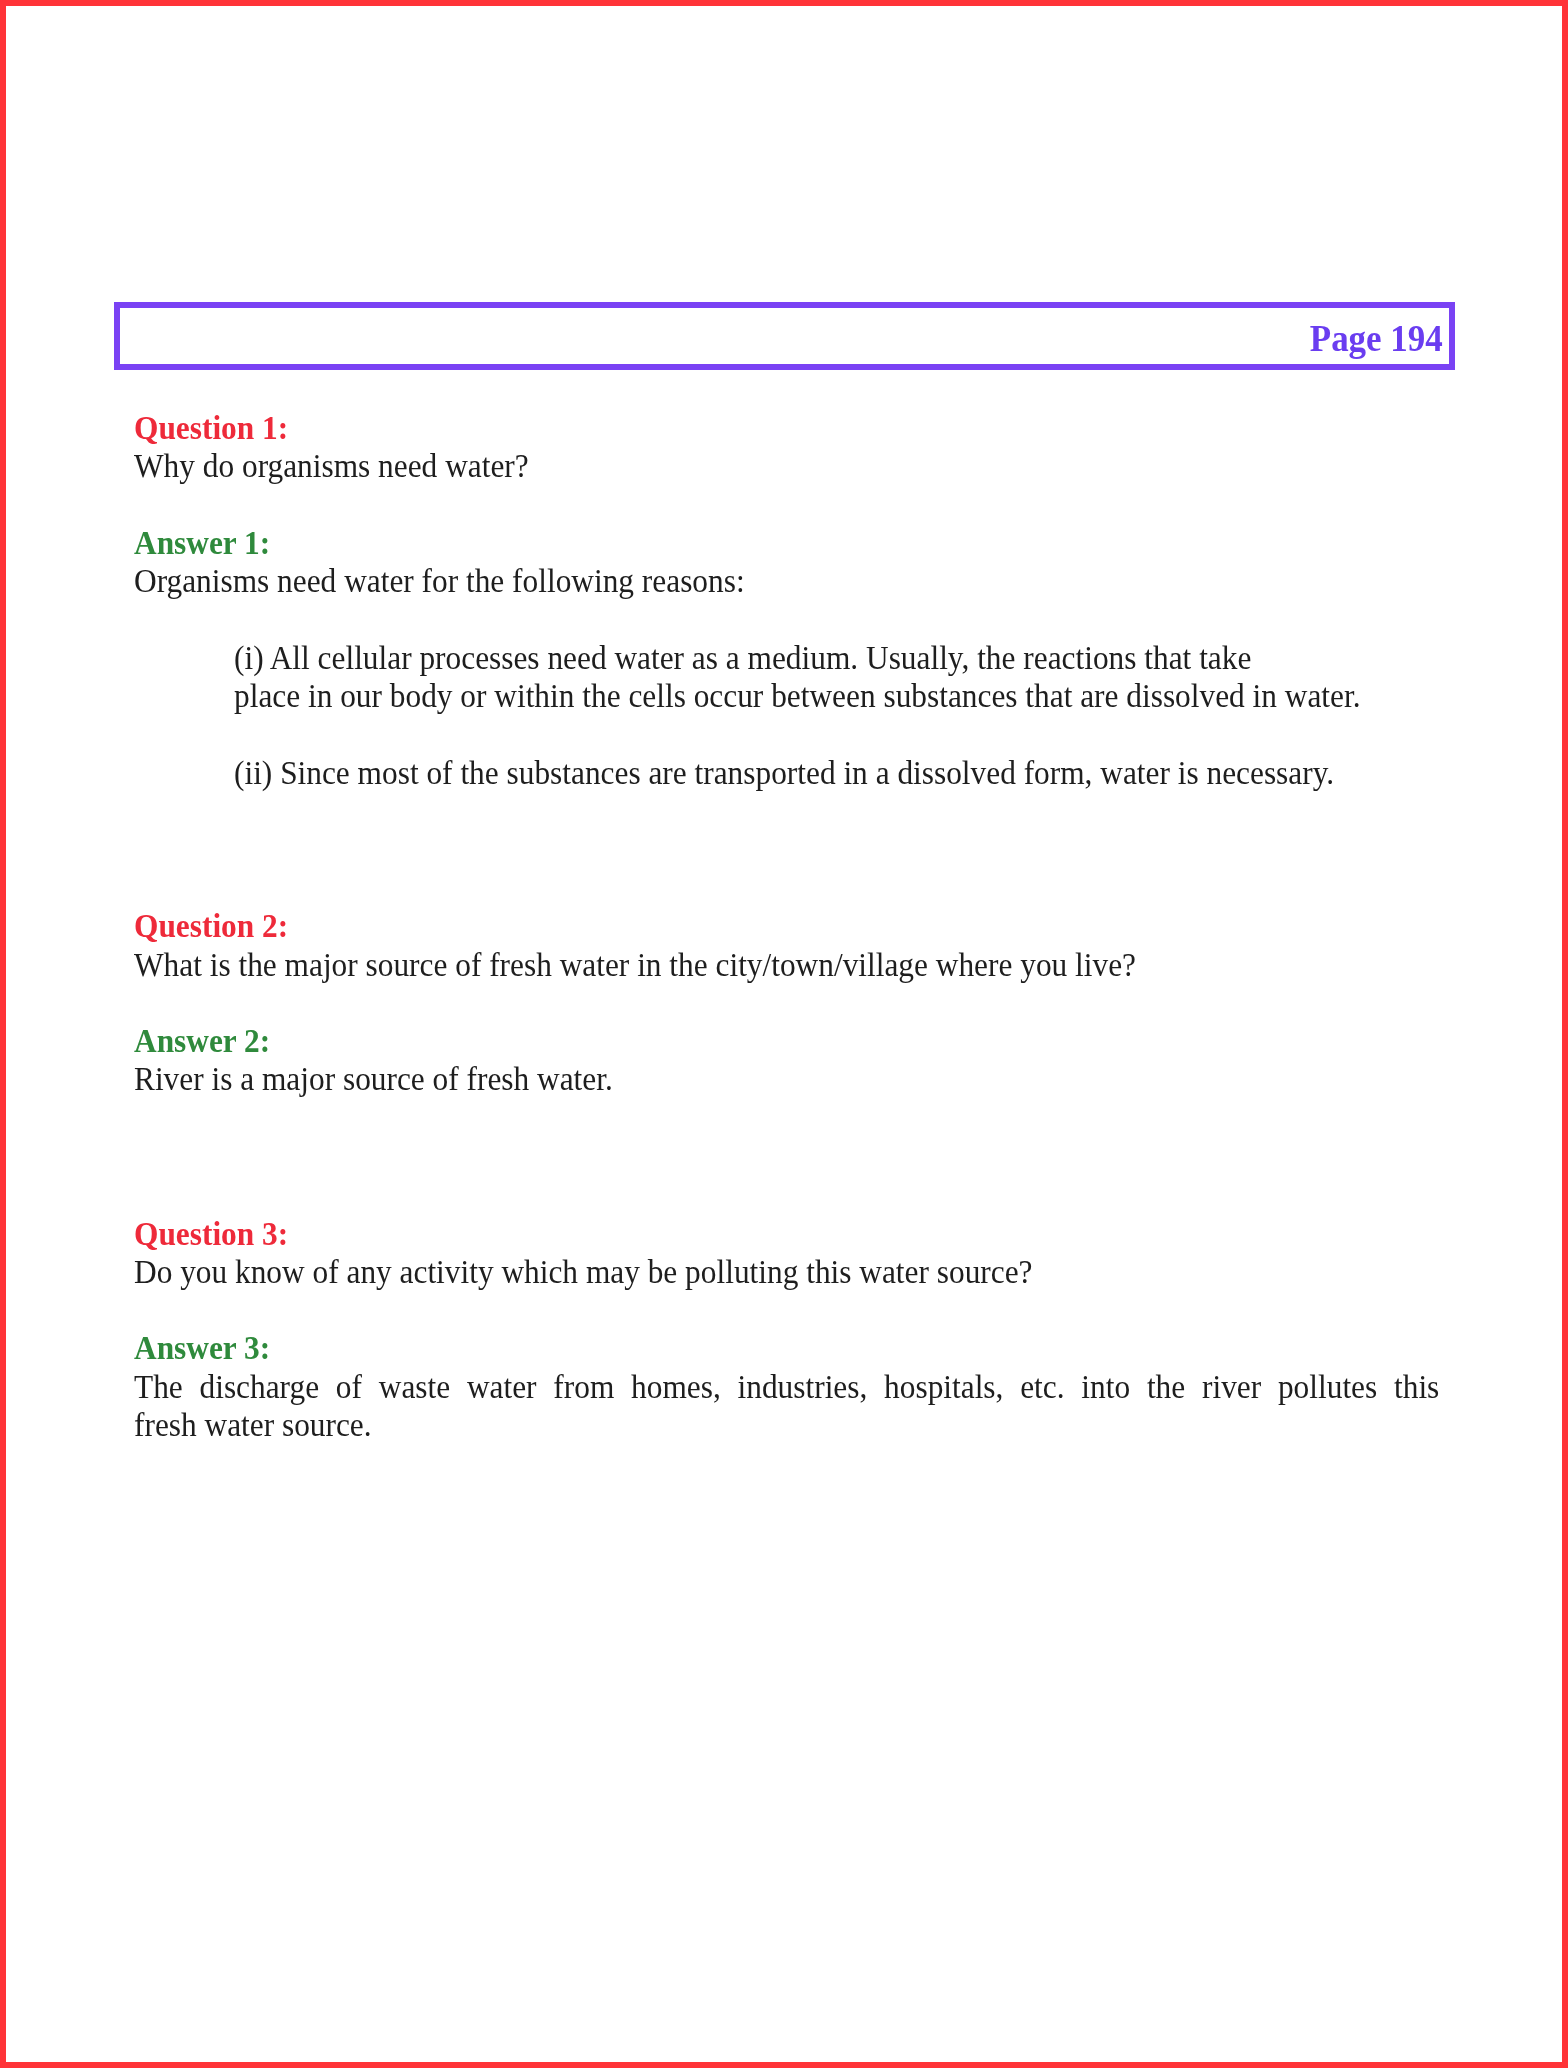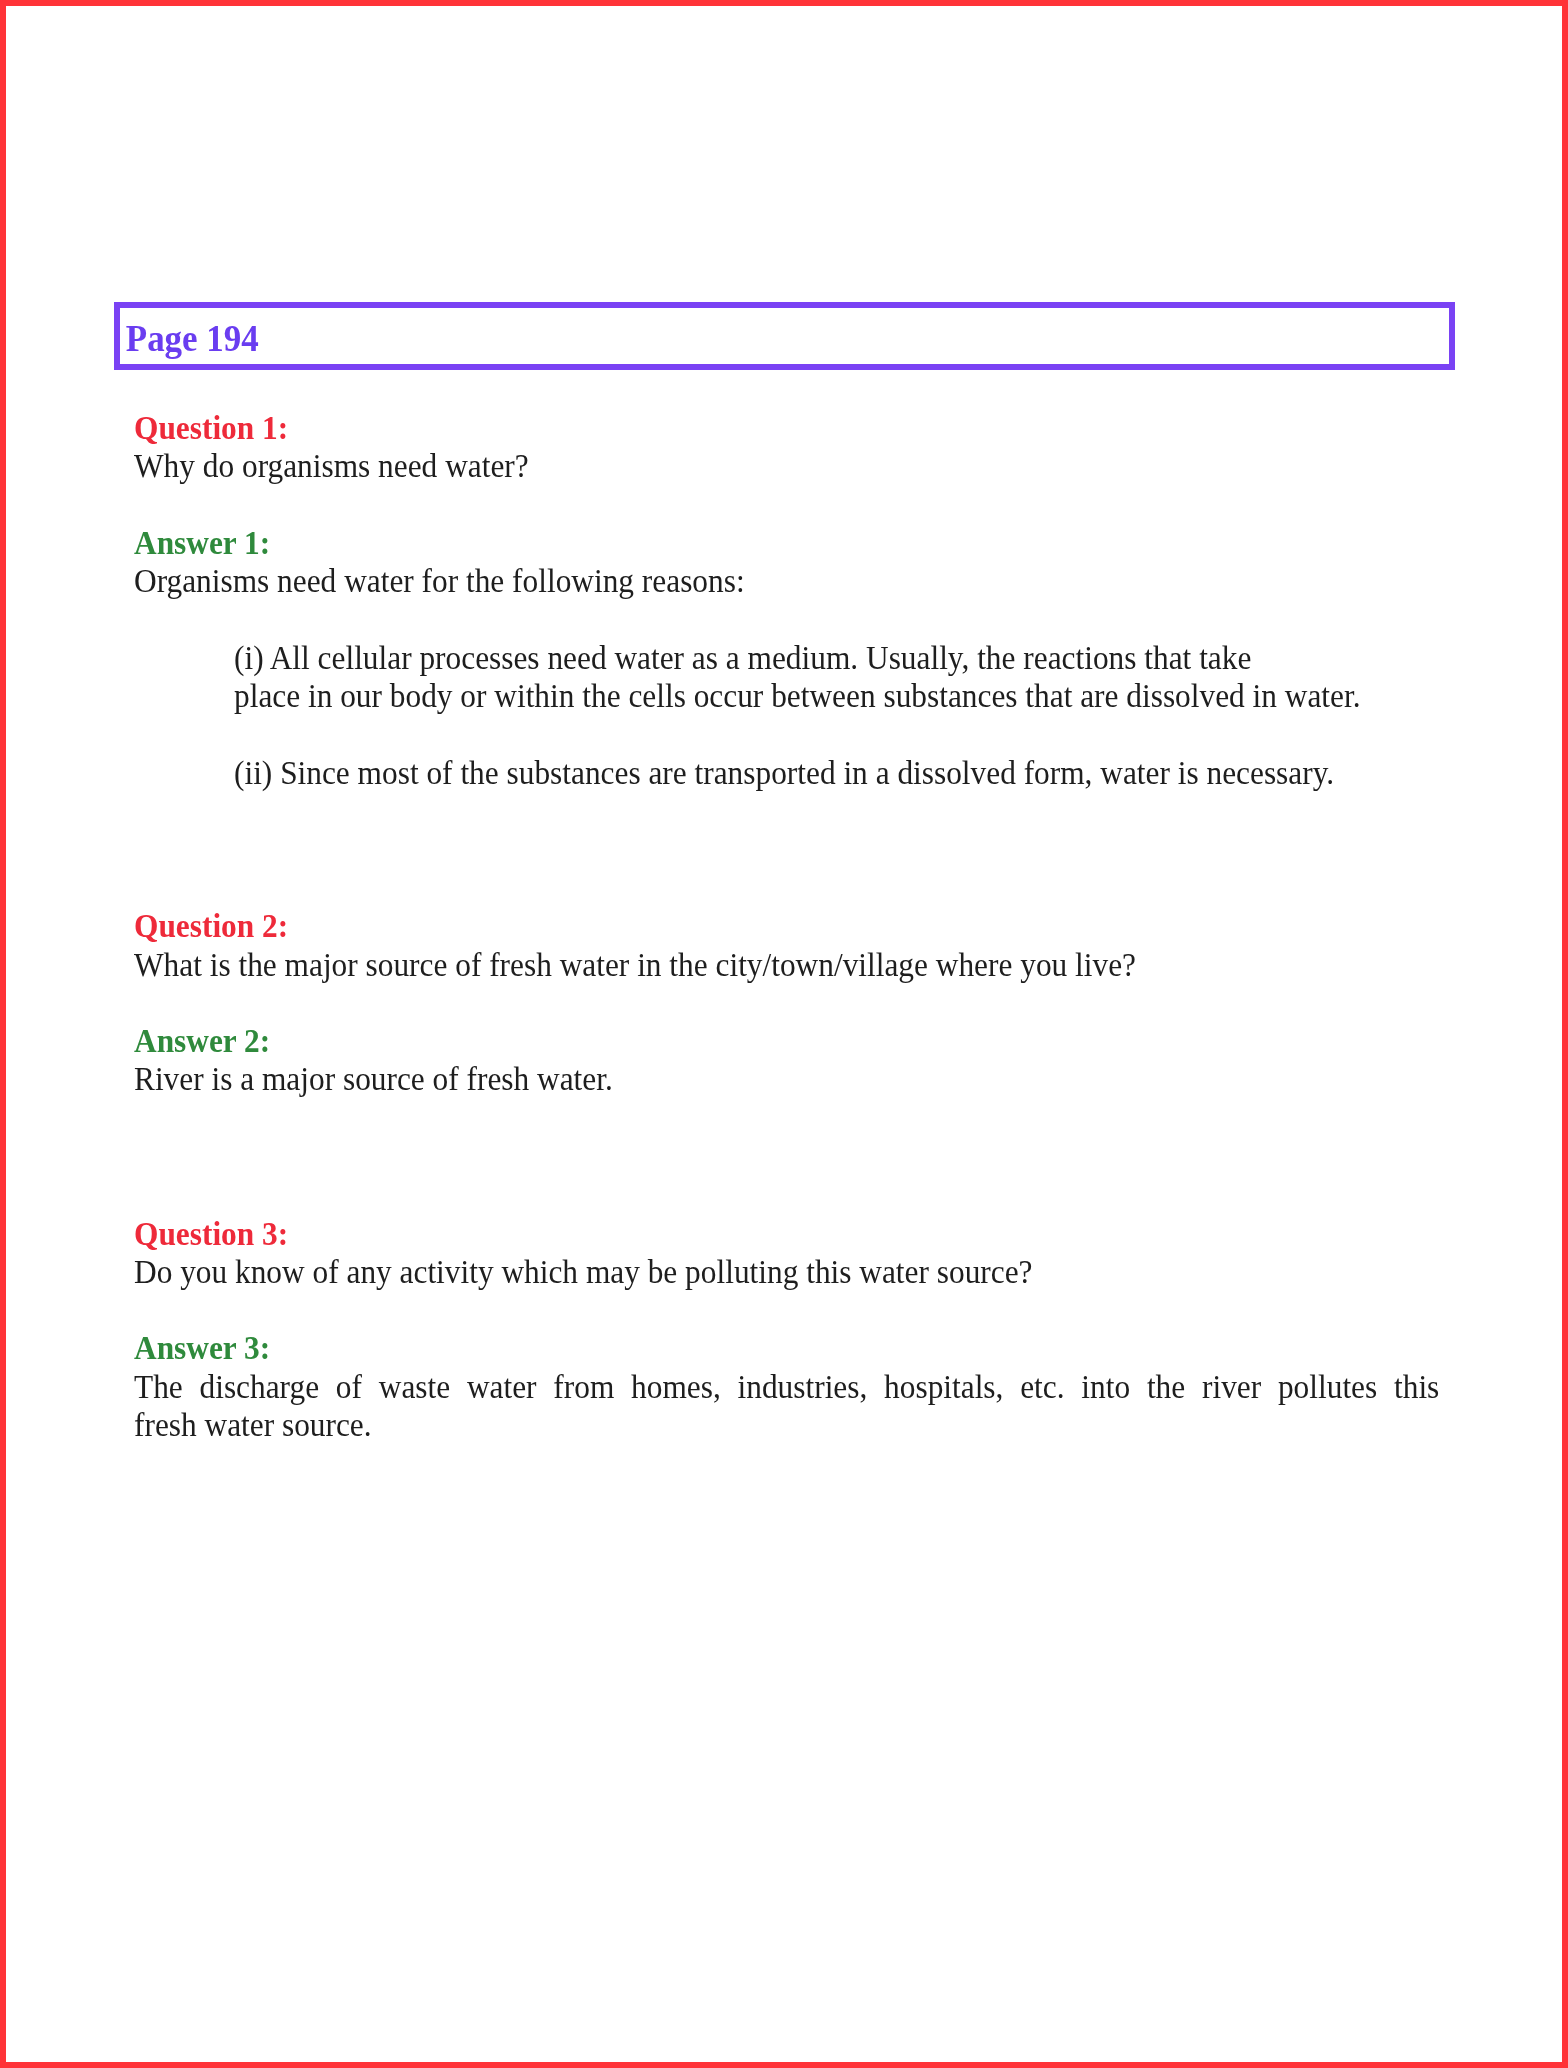--- a/index.html
+++ b/index.html
@@ -26,21 +26,21 @@
     position: absolute;
     left: 114px;
     top: 302px;
     width: 1341px;
     height: 68px;
     box-sizing: border-box;
     border: 6px solid #7a42f4;
     background: #ffffff;
     display: flex;
     align-items: center;
-    justify-content: flex-start;
+    justify-content: flex-end;
   }
   .title-text {
     font-family: "Liberation Serif", serif;
     font-weight: bold;
     font-size: 38px;
     color: #6a3df0;
     line-height: 1;
     transform: scaleX(0.92);
     position: relative;
     top: 2px;

